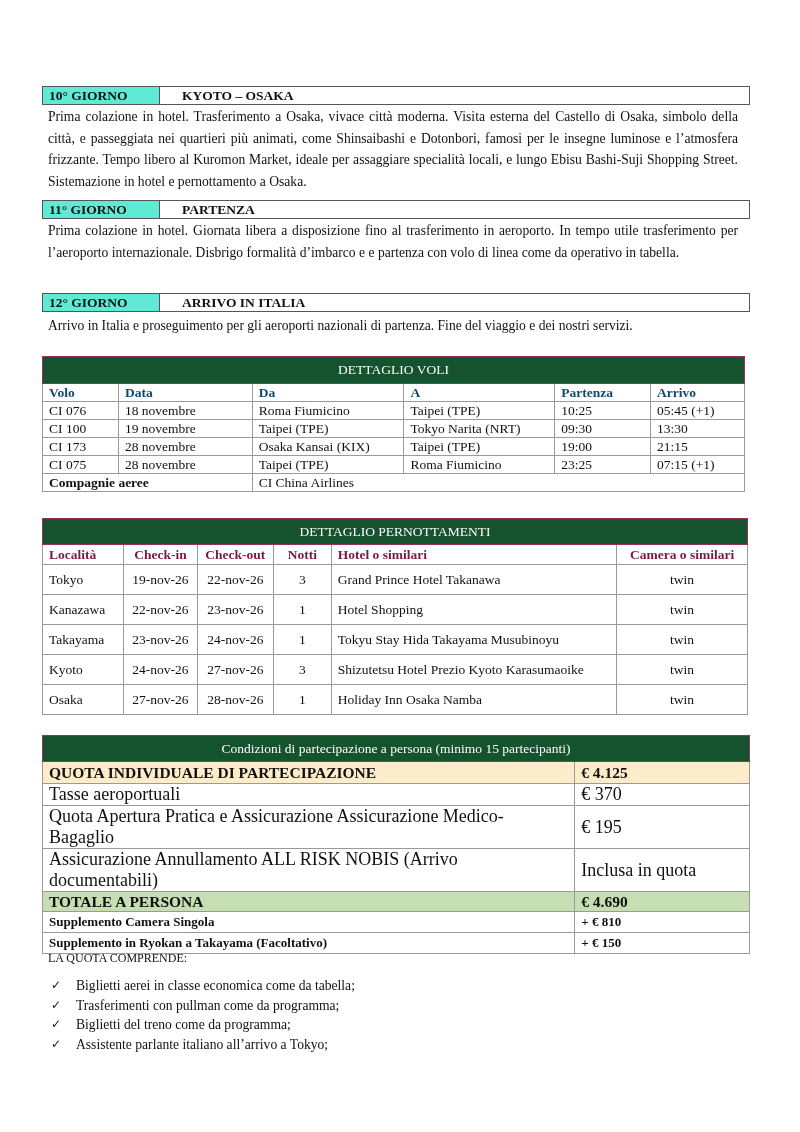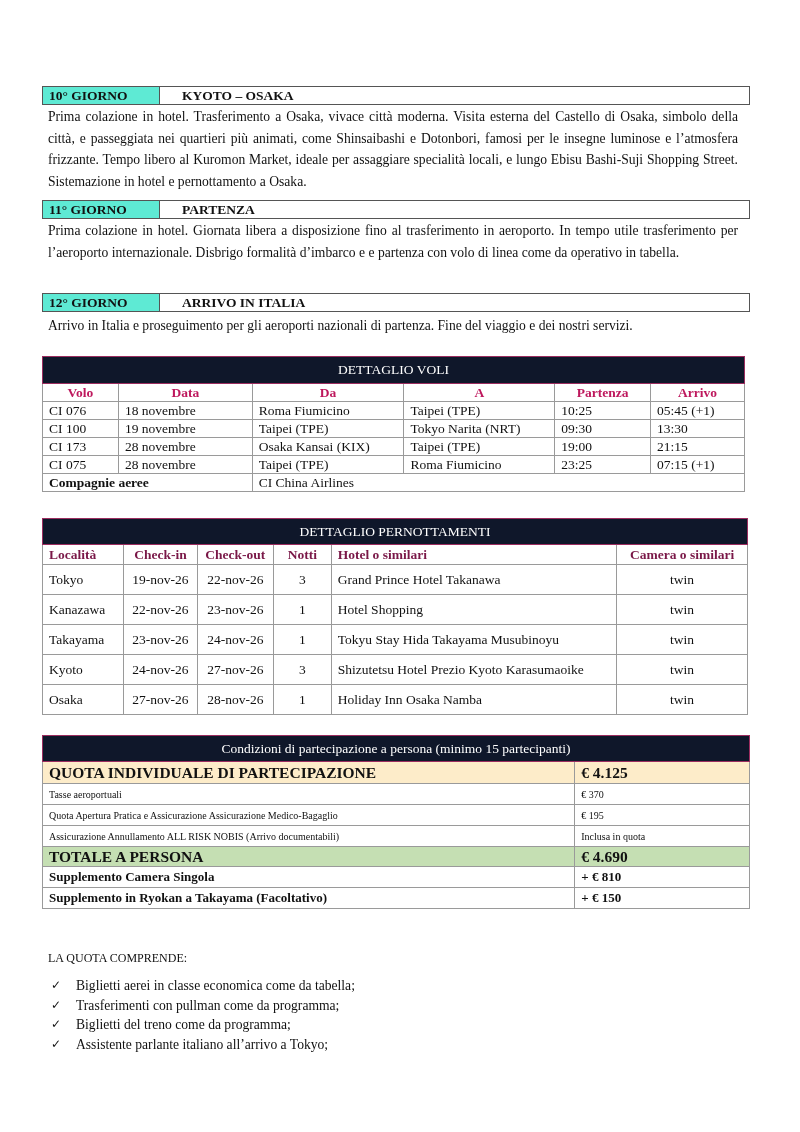--- a/index.html
+++ b/index.html
@@ -7,40 +7,40 @@
   .page { position: absolute; left: 0; top: 0; width: 800px; height: 1132px; }
 
   
   .day-head { position: absolute; left: 42px; width: 708px; height: 19px; border: 1px solid #555; display: flex; box-sizing: border-box; }
   .day-num { width: 117px; background: #5eead4; border-right: 1px solid #555; font-weight: bold; font-size: 13.5px; line-height: 17px; padding-left: 6px; box-sizing: border-box; }
   .day-title { flex: 1; font-weight: bold; font-size: 13.5px; line-height: 17px; padding-left: 22px; }
   .day-text { position: absolute; left: 48px; width: 690px; font-size: 13.6px; line-height: 21.5px; text-align: justify; }
 
   
   table { border-collapse: collapse; position: absolute; font-family: "Liberation Serif", serif; }
-  .hdr { background: #0f172a; color: #fff; font-weight: bold; text-align: center; font-size: 13.5px; }
+  .hdr { background: #14532d; color: #fff; font-weight: bold; text-align: center; font-size: 13.5px; }
   .colh { color: #7a1848; font-weight: bold; font-size: 13.5px; text-align: left; }
   td, th { border: 1px solid #9a9a9a; padding: 0 6px; font-size: 13.5px; font-weight: normal; }
 
   #flights { left: 42px; top: 356px; width: 703px; }
   #flights .hdr td { height: 26px; border-color: #9b2d5f; }
   #flights tr.r td { height: 17px; line-height: 16px; }
-  #flights .colh td { font-weight: bold; color: #be185d; height: 17px; line-height: 16px; text-align: center; }
+  #flights .colh td { font-weight: bold; color: #0c4a6e; height: 17px; line-height: 16px; }
 
   #stays { left: 42px; top: 518px; width: 706px; }
   #stays .hdr td { height: 25px; border-color: #9b2d5f; }
   #stays .colh td { font-weight: bold; color: #7a1848; height: 19px; }
   #stays tr.r td { height: 29px; }
   #stays .c { text-align: center; }
 
   #prices { left: 42px; top: 735px; width: 708px; }
   #prices td { font-family: "Liberation Serif", serif; }
   #prices .hdr td { height: 25px; border-color: #9b2d5f; font-size: 13.5px; }
   #prices .quota td { background: #fdecc9; font-weight: bold; font-size: 15.5px; height: 21px; }
-  #prices .std td { font-size: 10px; height: 20px; margin-left: 15px; }
+  #prices .std td { font-size: 18px; height: 20px; margin-left: 15px; }
   #prices .tot td { background: #c5dfb3; font-weight: bold; font-size: 15.5px; height: 19px; }
   #prices .sup td { font-weight: bold; font-size: 13px; height: 20px; }
 
   .incl-title { position: absolute; left: 48px; top: 951px; font-weight: normal; font-size: 12px; }
   .incl-list { position: absolute; left: 48px; top: 976px; margin: 0; padding: 0; list-style: none; }
   .incl-list li { font-size: 13.6px; line-height: 19.5px; display: flex; }
   .incl-list .chk { width: 28px; font-size: 12px; font-family: "DejaVu Sans", sans-serif; padding-left: 3px; box-sizing: border-box; }
 </style>
 </head>
 <body>

